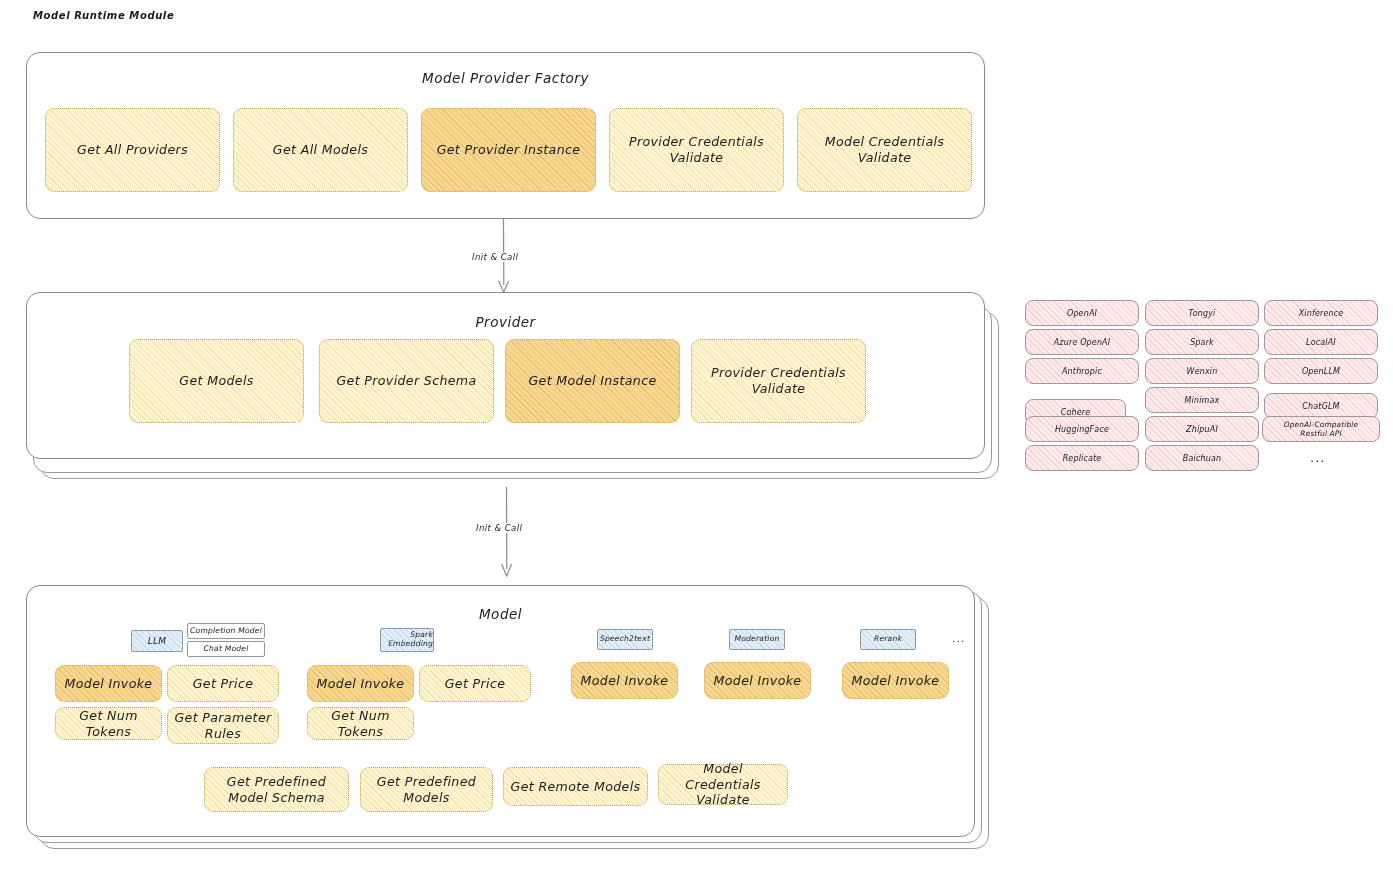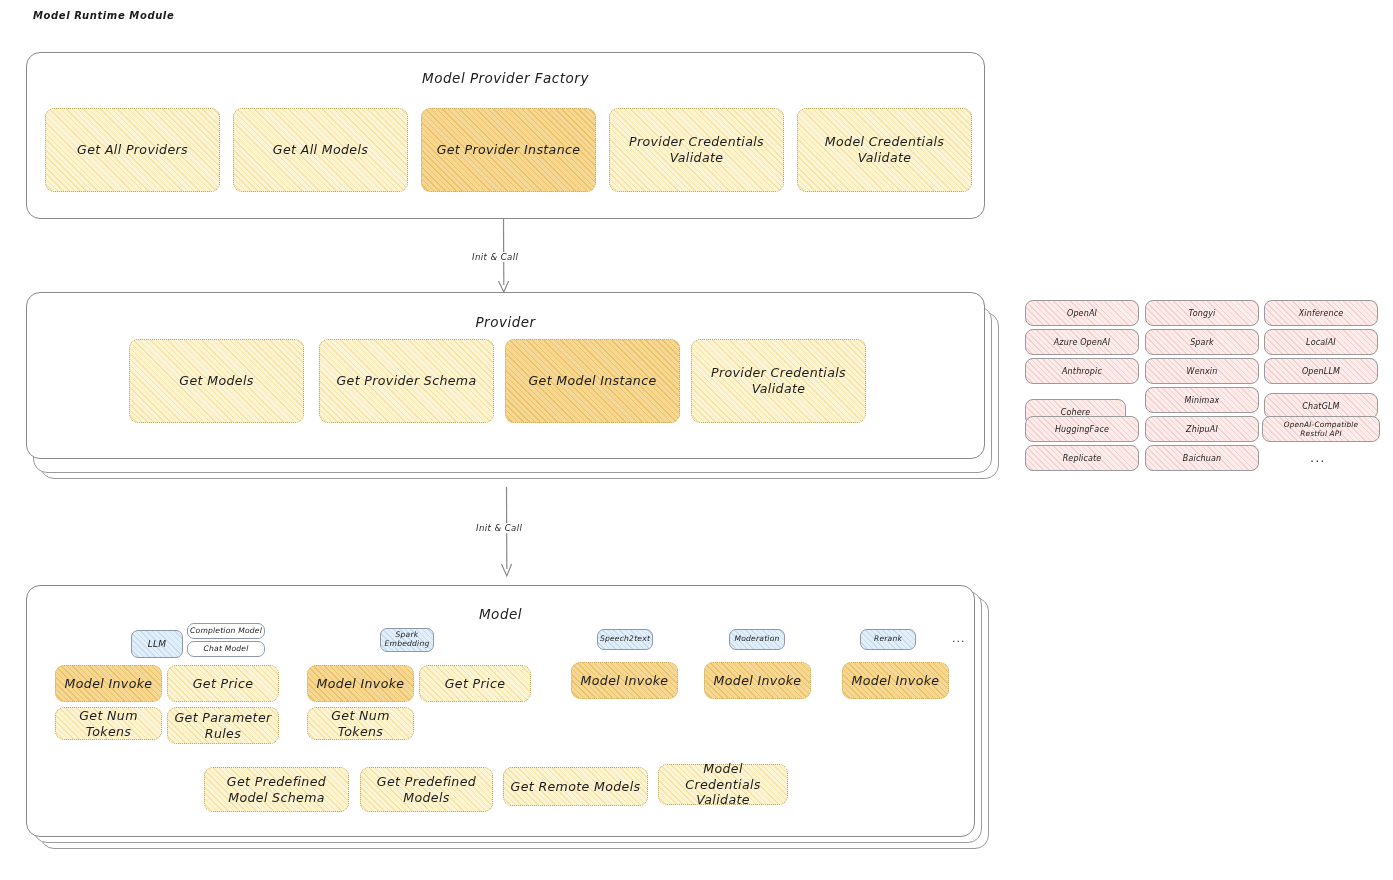--- a/index.html
+++ b/index.html
@@ -86,33 +86,33 @@
         rgba(226, 176, 62, .55) 0px,
         rgba(226, 176, 62, .55) 1px,
         rgba(255,255,255,0) 1px,
         rgba(255,255,255,0) 4px);
   }
 
   
   .badge {
     position: absolute;
     box-sizing: border-box;
-    border-radius: 7px;
+    border-radius: 2px;
     border: 1.1px solid #8e99a6;
     background-color: #e2effa;
     background-image:
       repeating-linear-gradient(45deg,
         rgba(150, 185, 220, .35) 0px,
         rgba(150, 185, 220, .35) 1px,
         rgba(255,255,255,0) 1px,
         rgba(255,255,255,0) 4px);
     display: flex;
     align-items: center;
     justify-content: center;
-    text-align: center;
+    text-align: right;
     font-size: 7.6px;
     font-style: italic;
     letter-spacing: .2px;
     line-height: 1.18;
     color: #1d1d1d;
   }
   .badge.plain {
     background-color: #ffffff;
     background-image: none;
     border-color: #8e99a6;
@@ -224,21 +224,21 @@
   <path d="M6.5 77 L11.8 89 L16.6 77" stroke="#8a8a8a" stroke-width="1.2" fill="none"></path>
 </svg>
 <div class="arrow-label" style="left:472px; top:523px;">Init &amp; Call</div>
 
 <div class="stack-layer" style="left:40px; top:597px; width:949px; height:252px;"></div>
 <div class="stack-layer" style="left:33px; top:591px; width:949px; height:252px;"></div>
 <div class="panel" style="left:26px; top:585px; width:949px; height:252px;">
 
   <div class="panel-title" style="top:20px;">Model</div>
 
-  <div class="badge" style="left:104px; top:44px; width:52px; height:28px; font-size:9px;">LLM</div>
+  <div class="badge" style="left:104px; top:44px; width:52px; height:22px; font-size:9px;">LLM</div>
   <div class="badge plain" style="left:160px; top:37px; width:78px; height:16px;">Completion Model</div>
   <div class="badge plain" style="left:160px; top:55px; width:78px; height:16px;">Chat Model</div>
 
   <div class="node hl" style="left:28px; top:79px; width:107px; height:37px;">Model Invoke</div>
   <div class="node" style="left:140px; top:79px; width:112px; height:37px;">Get Price</div>
   <div class="node" style="left:28px; top:121px; width:107px; height:33px;">Get Num Tokens</div>
   <div class="node" style="left:140px; top:121px; width:112px; height:37px;">Get Parameter Rules</div>
 
   <div class="badge" style="left:353px; top:42px; width:54px; height:24px;">Spark Embedding</div>
 

